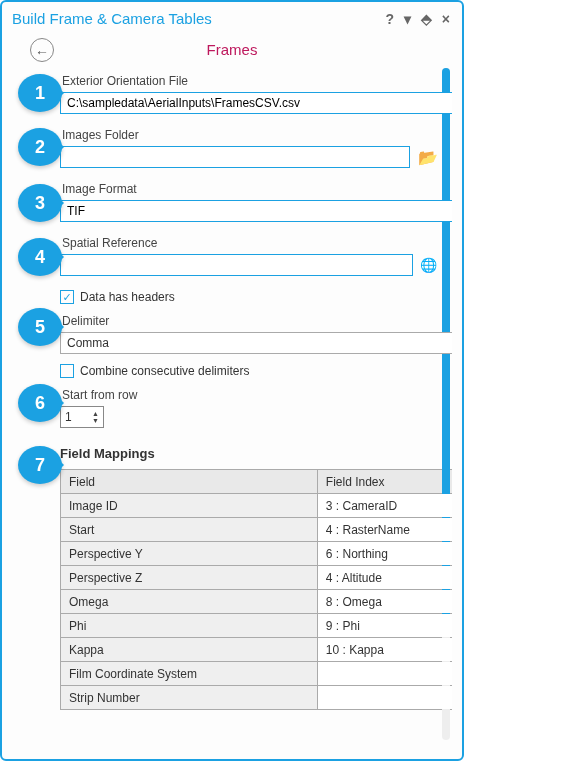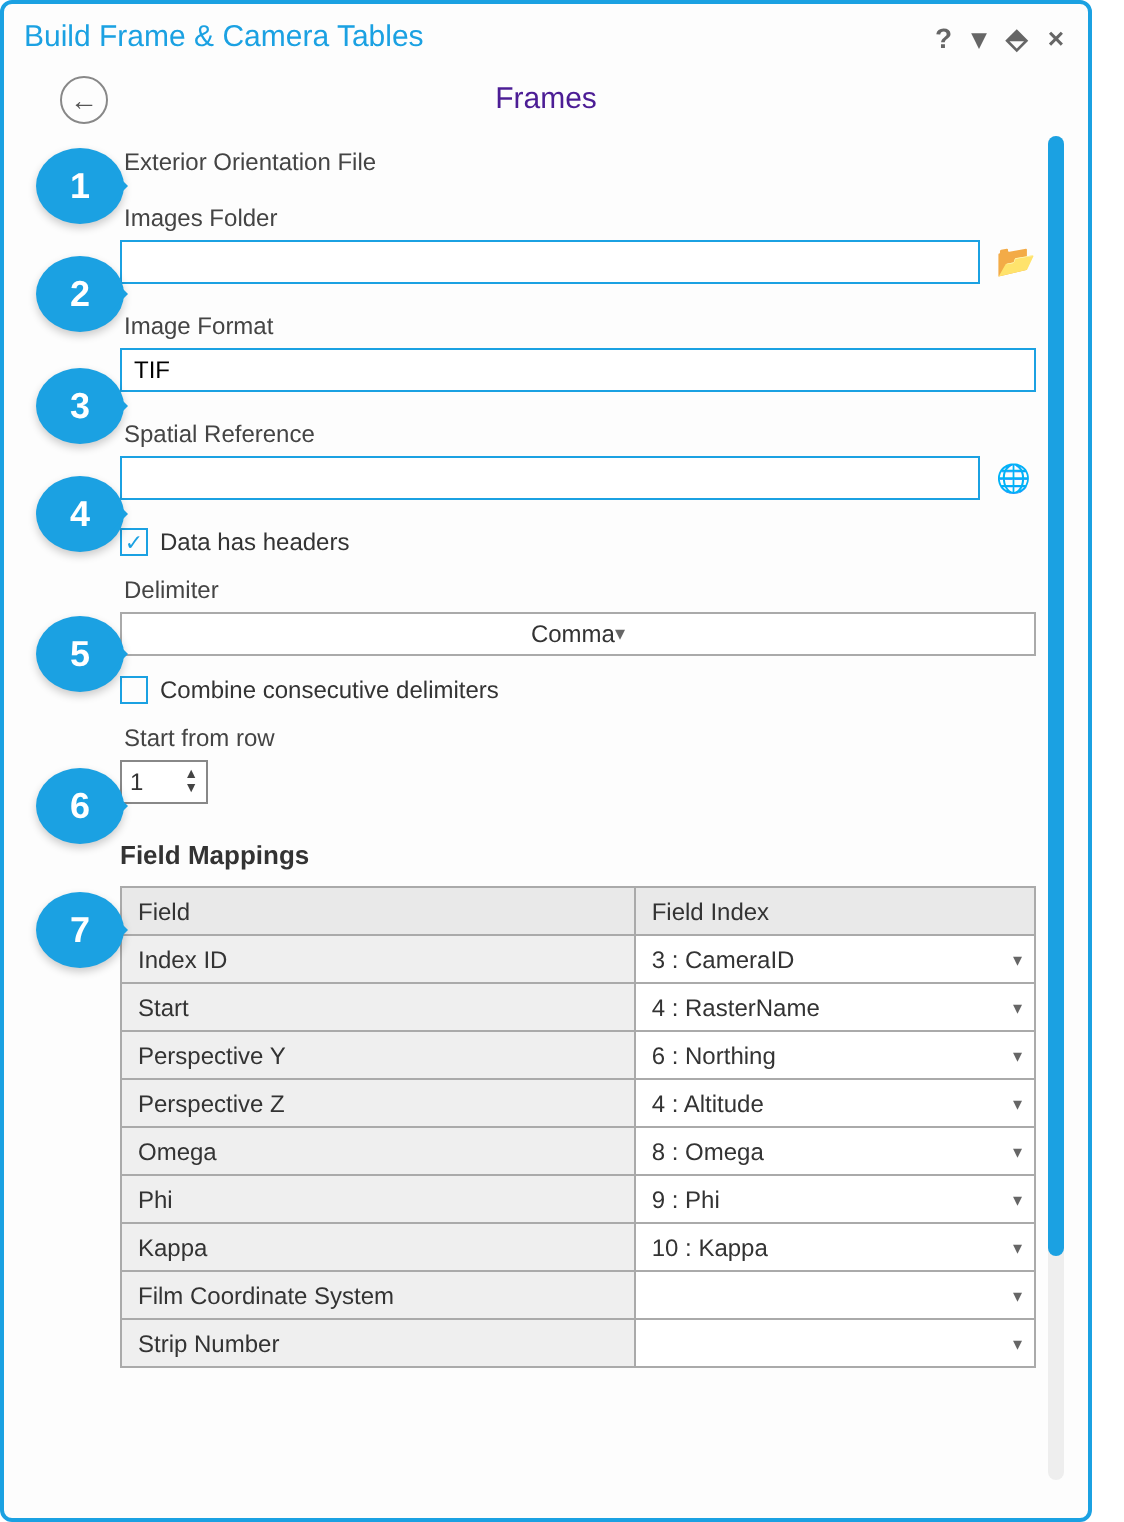--- a/index.html
+++ b/index.html
@@ -1,36 +1,36 @@
 <!DOCTYPE html>
 <html><head>
   <meta charset="utf-8">
   <style>
     * { box-sizing: border-box; margin: 0; padding: 0; }
     body { font-family: "Segoe UI", Arial, sans-serif; font-size: 12px; color: #333; background: #fff; }
-    .panel { width: 546px; height: 761px; border: 2px solid #1ba1e2; border-radius: 6px; background: #fdfdfd; position: relative; overflow: hidden; padding: 6px 10px 10px 10px; }
+    .panel { width: 464px; height: 761px; border: 2px solid #1ba1e2; border-radius: 6px; background: #fdfdfd; position: relative; overflow: hidden; padding: 6px 10px 10px 10px; }
     .titlebar { display: flex; align-items: center; justify-content: space-between; padding: 2px 0 6px 0; }
     .title { color: #1ba1e2; font-size: 15px; font-weight: 500; }
     .title-icons { display: flex; gap: 8px; align-items: center; color: #666; font-size: 14px; font-weight: bold; letter-spacing: 2px; }
     .header-row { display: flex; align-items: center; justify-content: center; position: relative; margin: 8px 0 10px 0; }
     .back-btn { position: absolute; left: 18px; width: 24px; height: 24px; border: 1px solid #888; border-radius: 50%; display: flex; align-items: center; justify-content: center; font-size: 14px; color: #555; cursor: pointer; }
-    .heading { font-size: 15px; color: #4c1d95; }
+    .heading { font-size: 15px; color: #be185d; }
     .content { position: relative; padding: 6px 14px 10px 48px; height: 672px; overflow: hidden; }
     .scrollbar { position: absolute; right: 2px; top: 0; width: 8px; height: 100%; background: #eee; border-radius: 4px; }
     .scrollbar-thumb { position: absolute; top: 0; width: 8px; height: 560px; background: #1ba1e2; border-radius: 4px; }
     .field-group { margin-bottom: 14px; position: relative; }
     .field-label { font-size: 12px; color: #444; margin-bottom: 4px; display: block; margin-left: 2px; }
     .text-input { width: 430px; height: 22px; border: 1px solid #1ba1e2; padding: 2px 6px; font-size: 12px; background: #fff; }
     .text-input.narrow { width: 430px; }
     .input-row { display: flex; align-items: center; gap: 8px; }
     .browse-icon { color: #f0a020; font-size: 16px; cursor: pointer; }
     .globe-icon { color: #555; font-size: 14px; cursor: pointer; }
     .checkbox-row { display: flex; align-items: center; gap: 6px; margin-bottom: 10px; margin-top: 4px; }
     .checkbox { width: 14px; height: 14px; border: 1px solid #1ba1e2; display: flex; align-items: center; justify-content: center; font-size: 11px; color: #1ba1e2; cursor: pointer; }
-    .select { width: 458px; height: 22px; border: 1px solid #aaa; padding: 2px 6px; font-size: 12px; background: #fff; display: flex; align-items: center; justify-content: center; cursor: pointer; }
+    .select { width: 458px; height: 22px; border: 1px solid #aaa; padding: 2px 6px; font-size: 12px; background: #fff; display: flex; align-items: center; justify-content: space-between; cursor: pointer; }
     .select-arrow { color: #666; font-size: 10px; }
     .spinner { width: 44px; height: 22px; border: 1px solid #888; display: flex; align-items: center; padding: 0 4px; position: relative; background: #fff; }
     .spinner-val { flex: 1; font-size: 12px; }
     .spinner-arrows { display: flex; flex-direction: column; font-size: 7px; line-height: 7px; color: #444; cursor: pointer; }
     .section-title { font-size: 13px; font-weight: 600; margin: 18px 0 8px 0; color: #333; }
     .table { width: 458px; border: 1px solid #aaa; border-collapse: collapse; }
     .table th, .table td { border: 1px solid #aaa; padding: 4px 8px; font-size: 12px; text-align: left; height: 24px; }
     .table th { background: #e9e9e9; font-weight: normal; }
     .table td.label-cell { background: #efefef; }
     .table td.value-cell { background: #fff; position: relative; padding-right: 20px; }
@@ -73,20 +73,21 @@
   <div class="callout c6">6</div>
   <div class="callout c7">7</div>
 
   <div class="content">
     <div class="scrollbar">
       <div class="scrollbar-thumb"></div>
     </div>
 
     <div class="field-group">
       <span class="field-label">Exterior Orientation File</span>
+      <input class="text-input" style="width: 458px;" value="C:\sampledata\AerialInputs\FramesCSV.csv">
     </div>
 
     <div class="field-group">
       <span class="field-label">Images Folder</span>
       <div class="input-row">
         <input class="text-input narrow" value="" style="">
         <span class="browse-icon">📂</span>
       </div>
     </div>
 
@@ -136,21 +137,21 @@
 
     <table class="table">
       <thead>
         <tr>
           <th>Field</th>
           <th>Field Index</th>
         </tr>
       </thead>
       <tbody>
         <tr>
-          <td class="label-cell">Index ID</td>
+          <td class="label-cell">Image ID</td>
           <td class="value-cell"><span>3 : CameraID</span><span class="dd-arrow">▾</span></td>
         </tr>
         <tr>
           <td class="label-cell">Start</td>
           <td class="value-cell"><span>4 : RasterName</span><span class="dd-arrow">▾</span></td>
         </tr>
         <tr>
           <td class="label-cell">Perspective Y</td>
           <td class="value-cell"><span>6 : Northing</span><span class="dd-arrow">▾</span></td>
         </tr>

